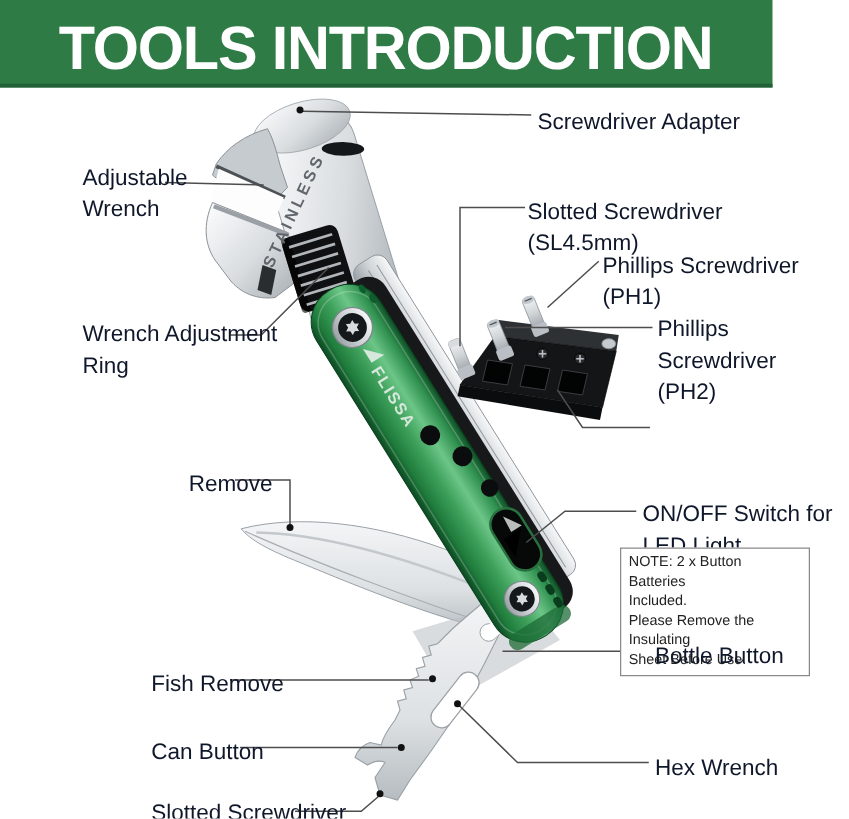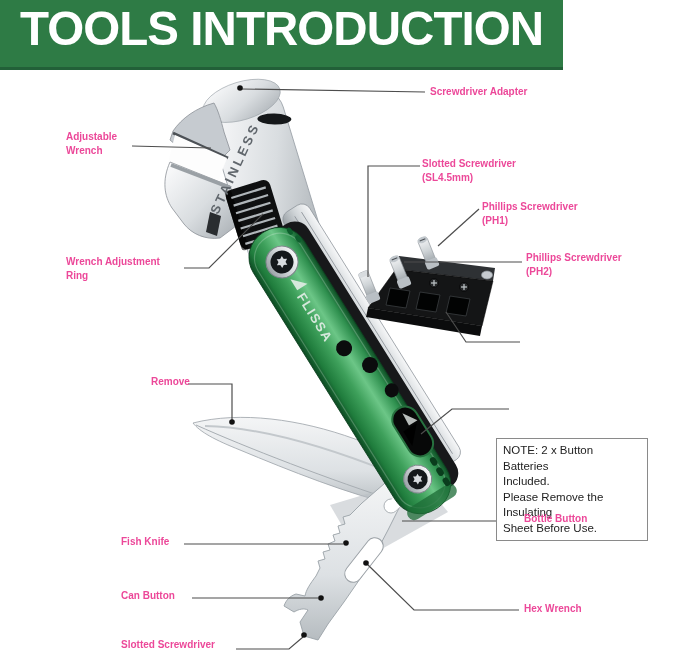--- a/index.html
+++ b/index.html
@@ -1,26 +1,26 @@
 <!DOCTYPE html>
 <html><head>
 <meta charset="utf-8">
 <style>
   html,body{margin:0;padding:0;background:#fff;}
   #page{position:relative;width:679px;height:655px;overflow:hidden;background:#fff;
         font-family:"Liberation Sans",sans-serif;}
   
-  #banner{position:absolute;left:0;top:0;width:563px;height:67px;background:#2e7b45;
-          border-bottom:3px solid #226038;display:flex;align-items:flex-start;justify-content:center;}
+  #banner{position:absolute;left:0;top:0;width:618px;height:67px;background:#2e7b45;
+          border-bottom:3px solid #226038;display:flex;align-items:flex-end;justify-content:center;}
   #banner h1{margin:0;color:#ffffff;font-size:49px;font-weight:bold;letter-spacing:-1px;
              transform:scaleX(.97);white-space:nowrap;}
   
   #art{position:absolute;left:0;top:0;width:679px;height:655px;}
   
-  .lbl{position:absolute;color:#ec4899;font-size:10px;font-weight:bold;line-height:1.4;
+  .lbl{position:absolute;color:#0f172a;font-size:18px;font-weight:normal;line-height:1.4;
        white-space:pre-line;}
   .note{position:absolute;left:496px;top:438px;width:138px;border:1px solid #8a8a8a;
         padding:4px 6px;font-size:11.5px;font-weight:normal;color:#222;line-height:1.35;
         white-space:pre-line;background:#fff;}
 </style>
 </head>
 <body>
 
 <div id="page">
 
@@ -233,27 +233,29 @@
     <h1>TOOLS INTRODUCTION</h1>
   </div>
 
   <div class="lbl" style="left:430px;top:85px">Screwdriver Adapter</div>
   <div class="lbl" style="left:422px;top:157px">Slotted Screwdriver
 (SL4.5mm)</div>
   <div class="lbl" style="left:482px;top:200px">Phillips Screwdriver
 (PH1)</div>
   <div class="lbl" style="left:526px;top:251px">Phillips Screwdriver
 (PH2)</div>
+  <div class="lbl" style="left:514px;top:399px">ON/OFF Switch for
+LED Light</div>
   <div class="note">NOTE: 2 x Button Batteries
 Included.
 Please Remove the Insulating
 Sheet Before Use.</div>
   <div class="lbl" style="left:524px;top:512px">Bottle Button</div>
   <div class="lbl" style="left:524px;top:602px">Hex Wrench</div>
   <div class="lbl" style="left:66px;top:255px">Wrench Adjustment
 Ring</div>
   <div class="lbl" style="left:66px;top:130px">Adjustable
 Wrench</div>
   <div class="lbl" style="left:151px;top:375px">Remove</div>
-  <div class="lbl" style="left:121px;top:535px">Fish Knife</div>
+  <div class="lbl" style="left:121px;top:535px">Fish Remove</div>
   <div class="lbl" style="left:121px;top:589px">Can Button</div>
   <div class="lbl" style="left:121px;top:638px">Slotted Screwdriver</div>
 </div>
 
 </body></html>

